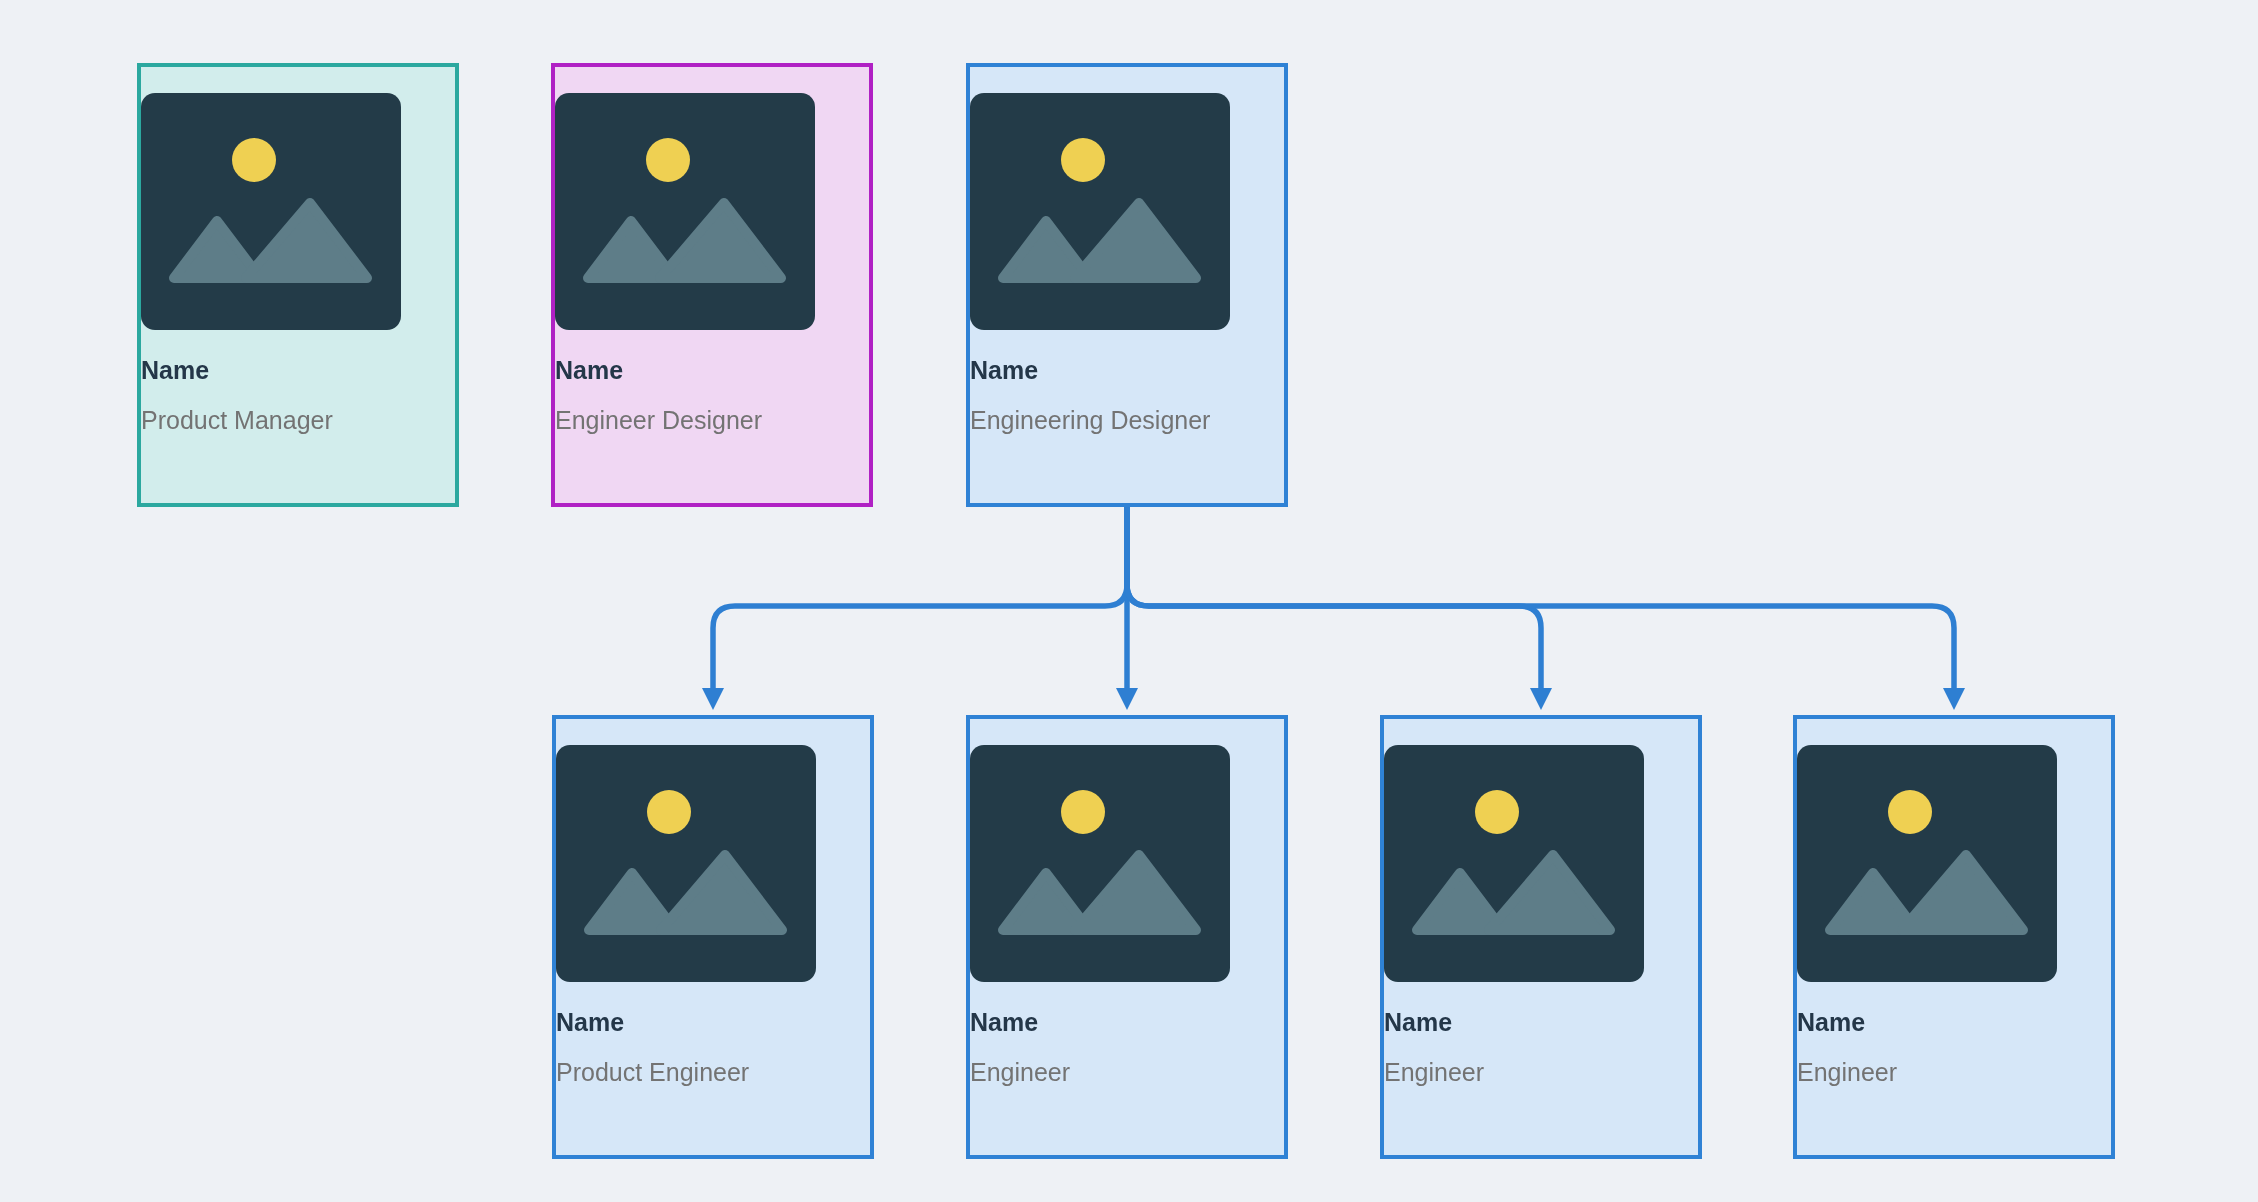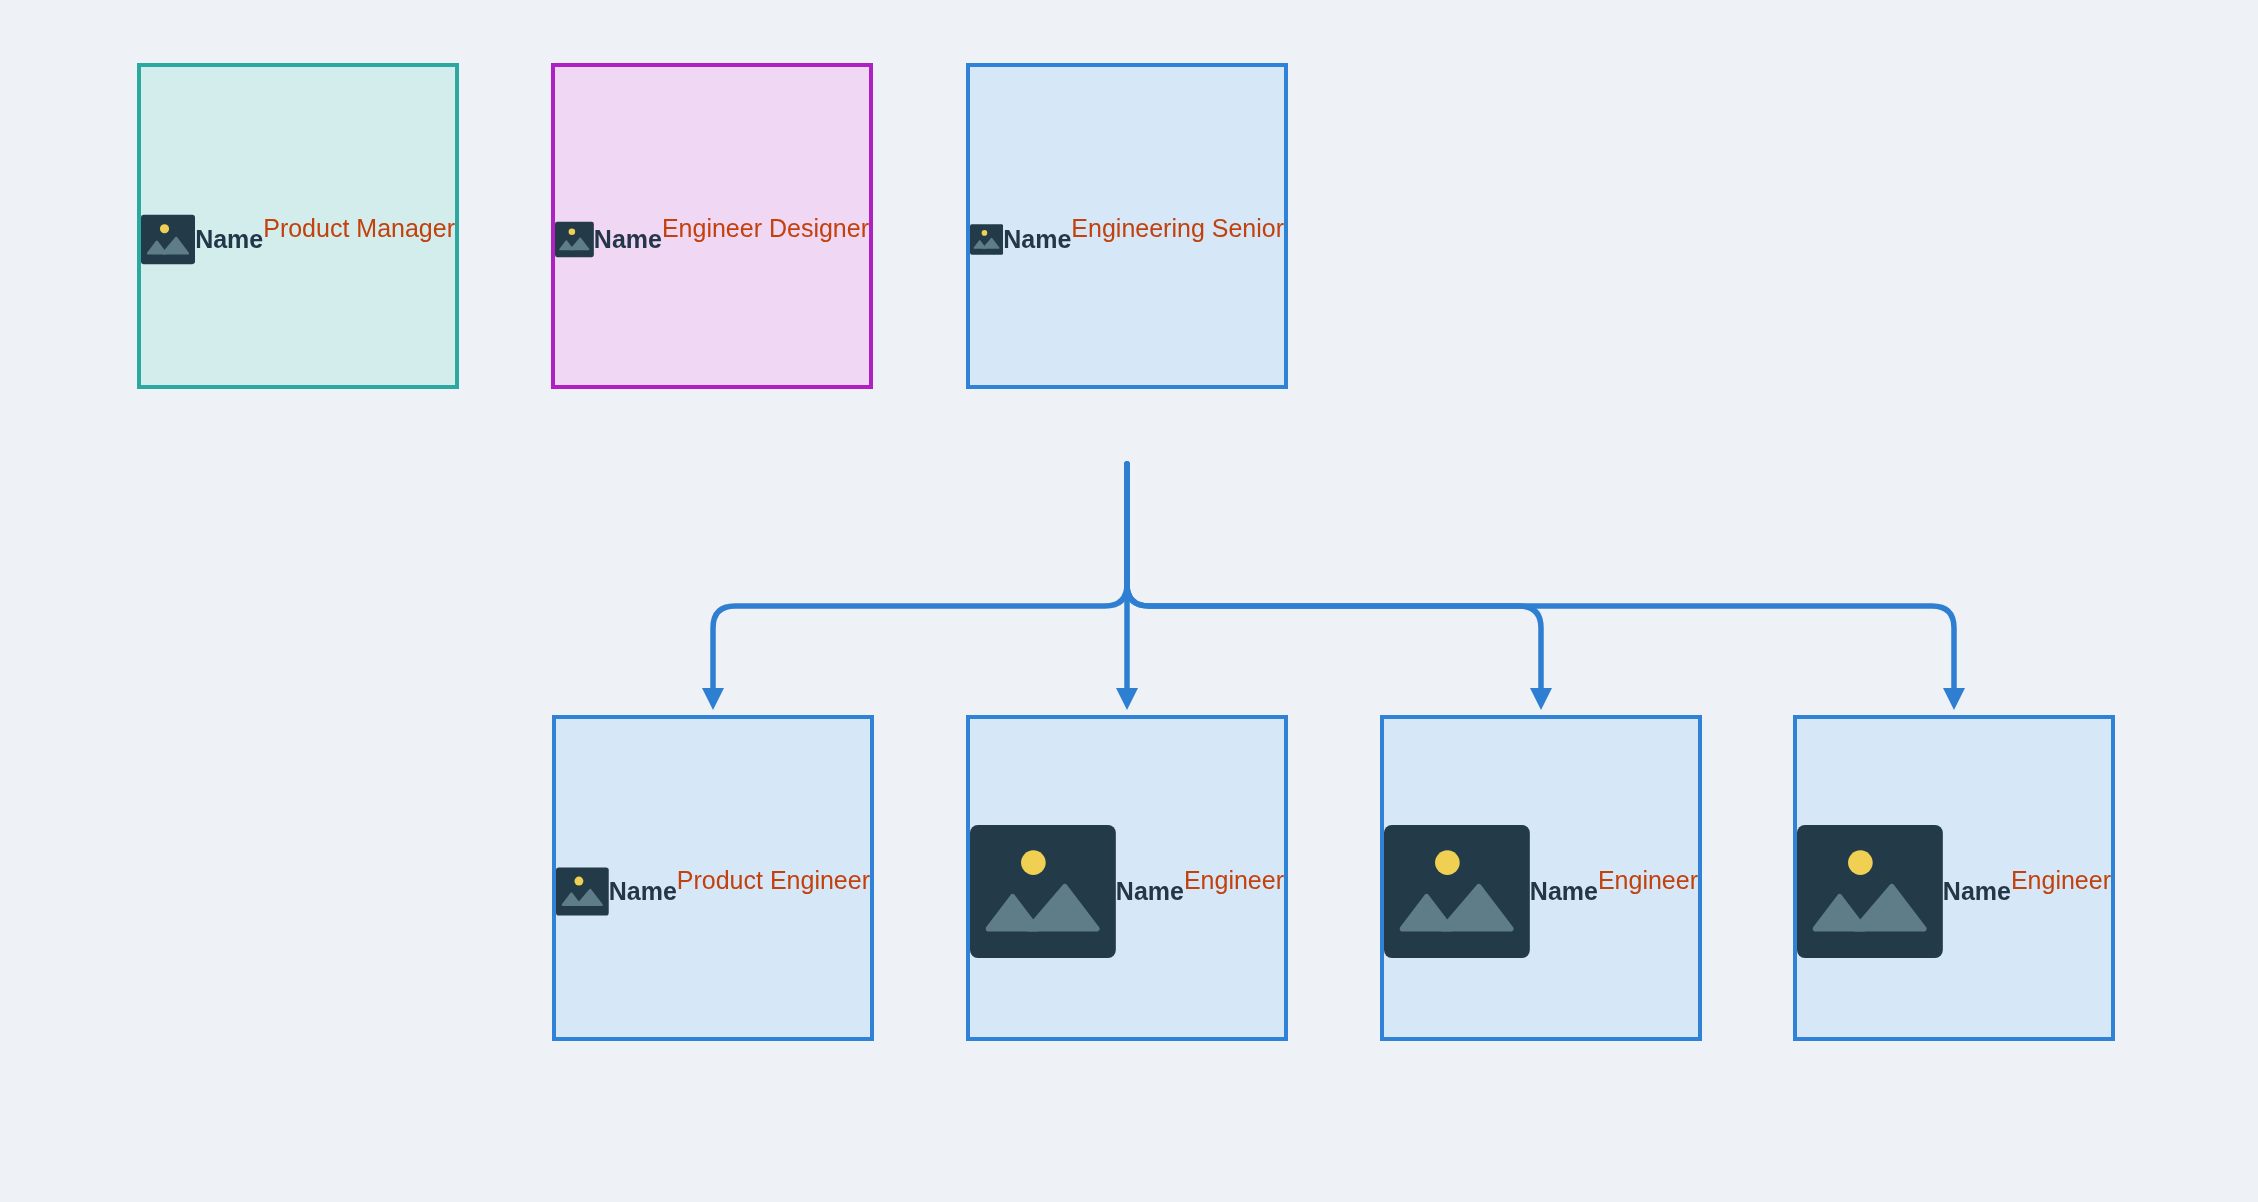--- a/index.html
+++ b/index.html
@@ -17,49 +17,49 @@
   .connectors {
     position: absolute;
     left: 0; top: 0;
     width: 2258px;
     height: 1202px;
     pointer-events: none;
   }
   .card {
     position: absolute;
     width: 322px;
-    height: 326px;
+    height: 444px;
     box-sizing: border-box;
     border: 4px solid;
     display: flex;
-    flex-direction: row;
-    align-items: center;
+    flex-direction: column;
+    align-items: flex-start;
   }
   .theme-teal    { border-color: #2BA89F; background: #D2EDEC; }
   .theme-magenta { border-color: #B021C4; background: #F0D7F3; }
   .theme-blue    { border-color: #2F82D5; background: #D6E7F8; }
   .photo {
     margin-top: 26px;
     width: 260px;
     height: 237px;
   }
   .name {
     margin-top: 25px;
     font-size: 25px;
     line-height: 30px;
     font-weight: bold;
     color: #243749;
     text-align: center;
   }
   .role {
-    margin-top: 4px;
+    margin-top: 20px;
     font-size: 25px;
     line-height: 30px;
     font-weight: normal;
-    color: #c2410c;
+    color: #737373;
     text-align: center;
     white-space: nowrap;
   }
 </style>
 </head>
 <body>
 
 <div class="canvas">
 
   <svg class="connectors" viewBox="0 0 2258 1202">
@@ -106,21 +106,21 @@
   <div class="card theme-blue" style="left:966px; top:63px;">
     <svg class="photo" viewBox="0 0 260 237">
       <rect width="260" height="237" rx="14" fill="#233B48"></rect>
       <circle cx="113" cy="67" r="22" fill="#EFD052"></circle>
       <g fill="#5E7D88" stroke="#5E7D88" stroke-width="10" stroke-linejoin="round">
         <polygon points="33,185 76,128 119,185"></polygon>
         <polygon points="105,185 169,110 226,185"></polygon>
       </g>
     </svg>
     <div class="name">Name</div>
-    <div class="role">Engineering Senior</div>
+    <div class="role">Engineering Designer</div>
   </div>
 
   <div class="card theme-blue" style="left:552px; top:715px;">
     <svg class="photo" viewBox="0 0 260 237">
       <rect width="260" height="237" rx="14" fill="#233B48"></rect>
       <circle cx="113" cy="67" r="22" fill="#EFD052"></circle>
       <g fill="#5E7D88" stroke="#5E7D88" stroke-width="10" stroke-linejoin="round">
         <polygon points="33,185 76,128 119,185"></polygon>
         <polygon points="105,185 169,110 226,185"></polygon>
       </g>

